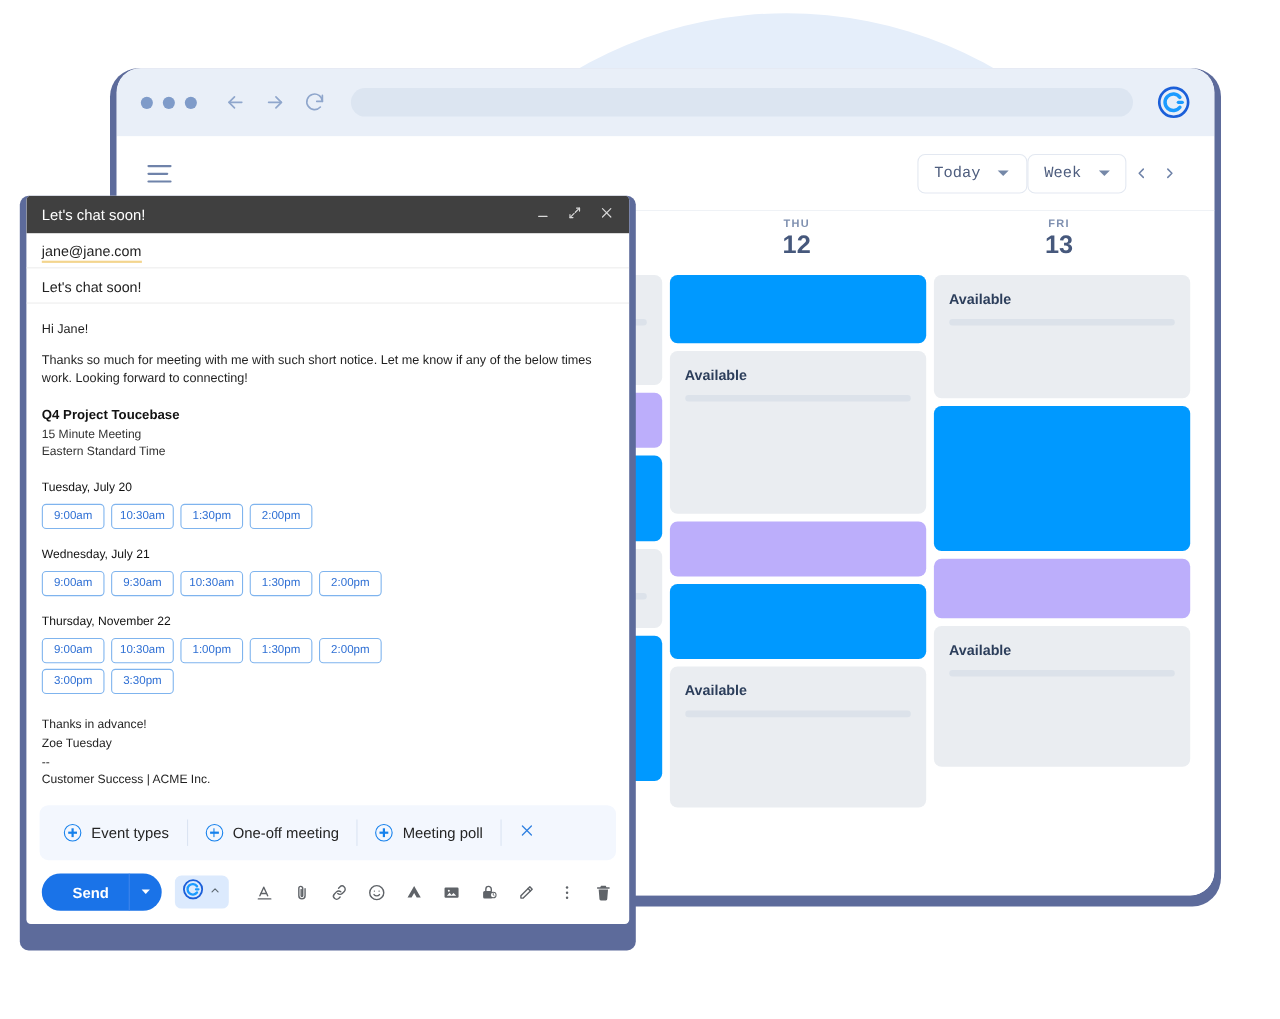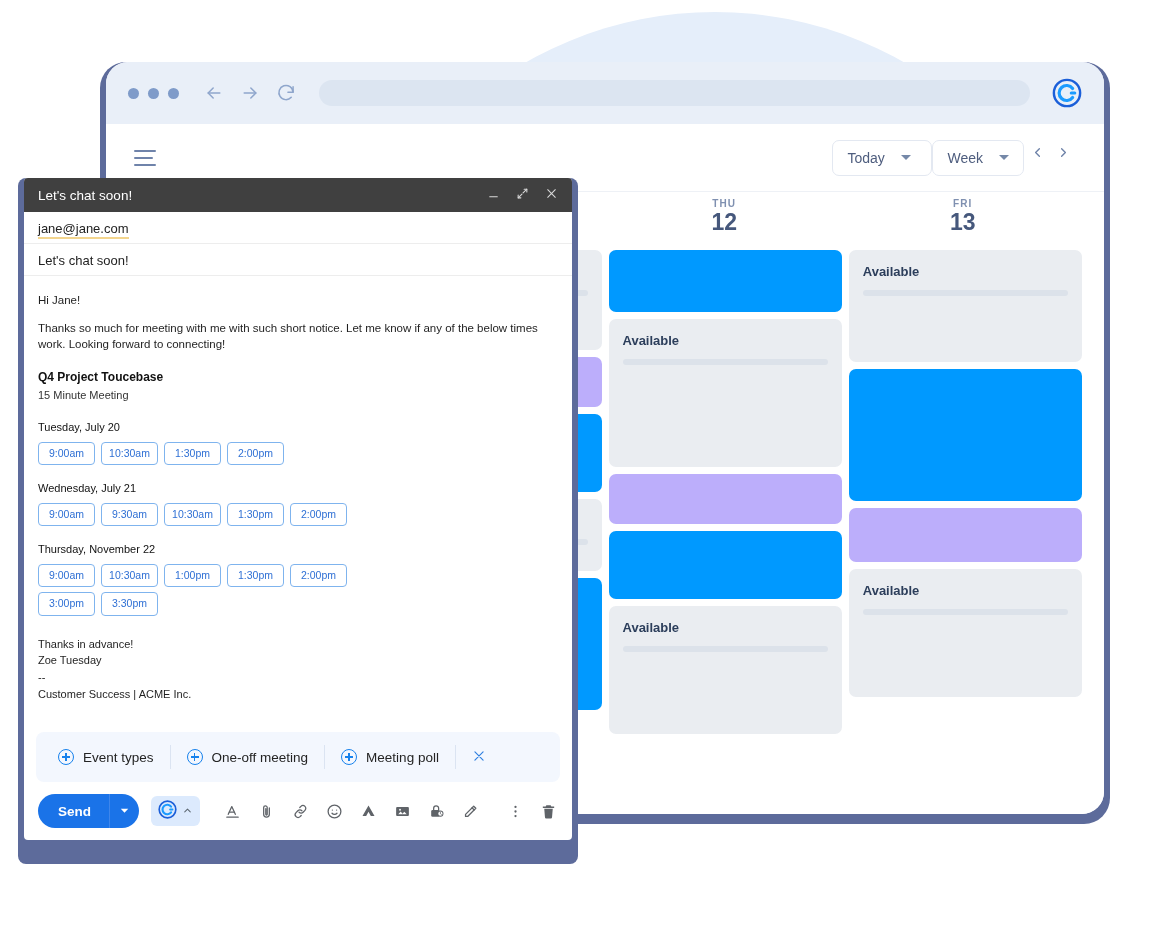--- a/index.html
+++ b/index.html
@@ -56,21 +56,21 @@
   .app-header {
     height: 68px; width: 100%;
     background: #ffffff;
     display: flex; align-items: center;
     padding: 0 28px;
     border-bottom: 1px solid #EEF1F6;
   }
   .hamburger { width: 22px; height: 16px; display: flex; flex-direction: column; justify-content: space-between; }
   .hamburger i { display: block; height: 2px; background: #6F83AA; border-radius: 1px; }
   .hamburger i:nth-child(2) { width: 88%; }
-  .header-right { margin-left: auto; display: flex; align-items: flex-start; gap: 0; }
+  .header-right { margin-left: auto; display: flex; align-items: center; gap: 0; font-family: Liberation Mono, monospace; }
   .pill {
     height: 36px; border: 1px solid #E3E8F1; border-radius: 7px;
     background: #fff; display: flex; align-items: center;
     padding: 0 14px; gap: 16px;
     font-size: 14px; color: #4E5D7E;
   }
   .pill.today { min-width: 100px; }
   .caret { width: 0; height: 0; border-left: 5px solid transparent; border-right: 5px solid transparent; border-top: 5px solid #7588A8; }
   .arrow-btn { width: 26px; height: 26px; display: flex; align-items: center; justify-content: center; color: #6E82A8; font-size: 17px; }
 
@@ -162,21 +162,21 @@
   
   .toolbar {
     height: 58px; display: flex; align-items: center;
     padding: 0 14px; gap: 10px;
   }
   .send-btn {
     height: 34px; background: #1A73E8; color: #fff;
     border-radius: 17px; display: flex; align-items: center;
     font-size: 13.5px; font-weight: 600; overflow: hidden;
   }
-  .send-btn .lbl { padding: 0 18px 0 20px; }
+  .send-btn .lbl { padding: 0 18px 0 4px; margin-left: 24px; }
   .send-btn .sep { width: 1px; height: 34px; background: #3E86EB; }
   .send-btn .drop { padding: 0 10px; font-size: 8px; }
   .cal-btn {
     height: 30px; background: #DCEAFD; border-radius: 6px;
     display: flex; align-items: center; gap: 5px; padding: 0 7px;
     margin-left: 2px;
   }
   .cal-chevron { color: #5C6770; font-size: 11px; }
   .tool-icons { display: flex; align-items: center; gap: 15px; margin-left: 13px; color: #5F6368; }
   .tool-ico { width: 19px; height: 19px; display: flex; align-items: center; justify-content: center; }
@@ -364,20 +364,21 @@
       <span title="Subject">Let's chat soon!</span>
     </div>
 
     <div class="body">
       <p>Hi Jane!</p>
       <p>Thanks so much for meeting with me with such short notice. Let me know if any of the below times work. Looking forward to connecting!</p>
 
       <div style="margin-top:16px">
         <div class="ev-title">Q4 Project Toucebase</div>
         <div class="ev-sub">15 Minute Meeting</div>
+        <div class="ev-sub">Eastern Standard Time</div>
       </div>
 
       <div id="slot-days">
           <div class="day-group">
             <div class="day-label">Tuesday, July 20</div>
             <div class="chips">
               <a class="chip">9:00am</a>
               <a class="chip">10:30am</a>
               <a class="chip">1:30pm</a>
               <a class="chip">2:00pm</a>

